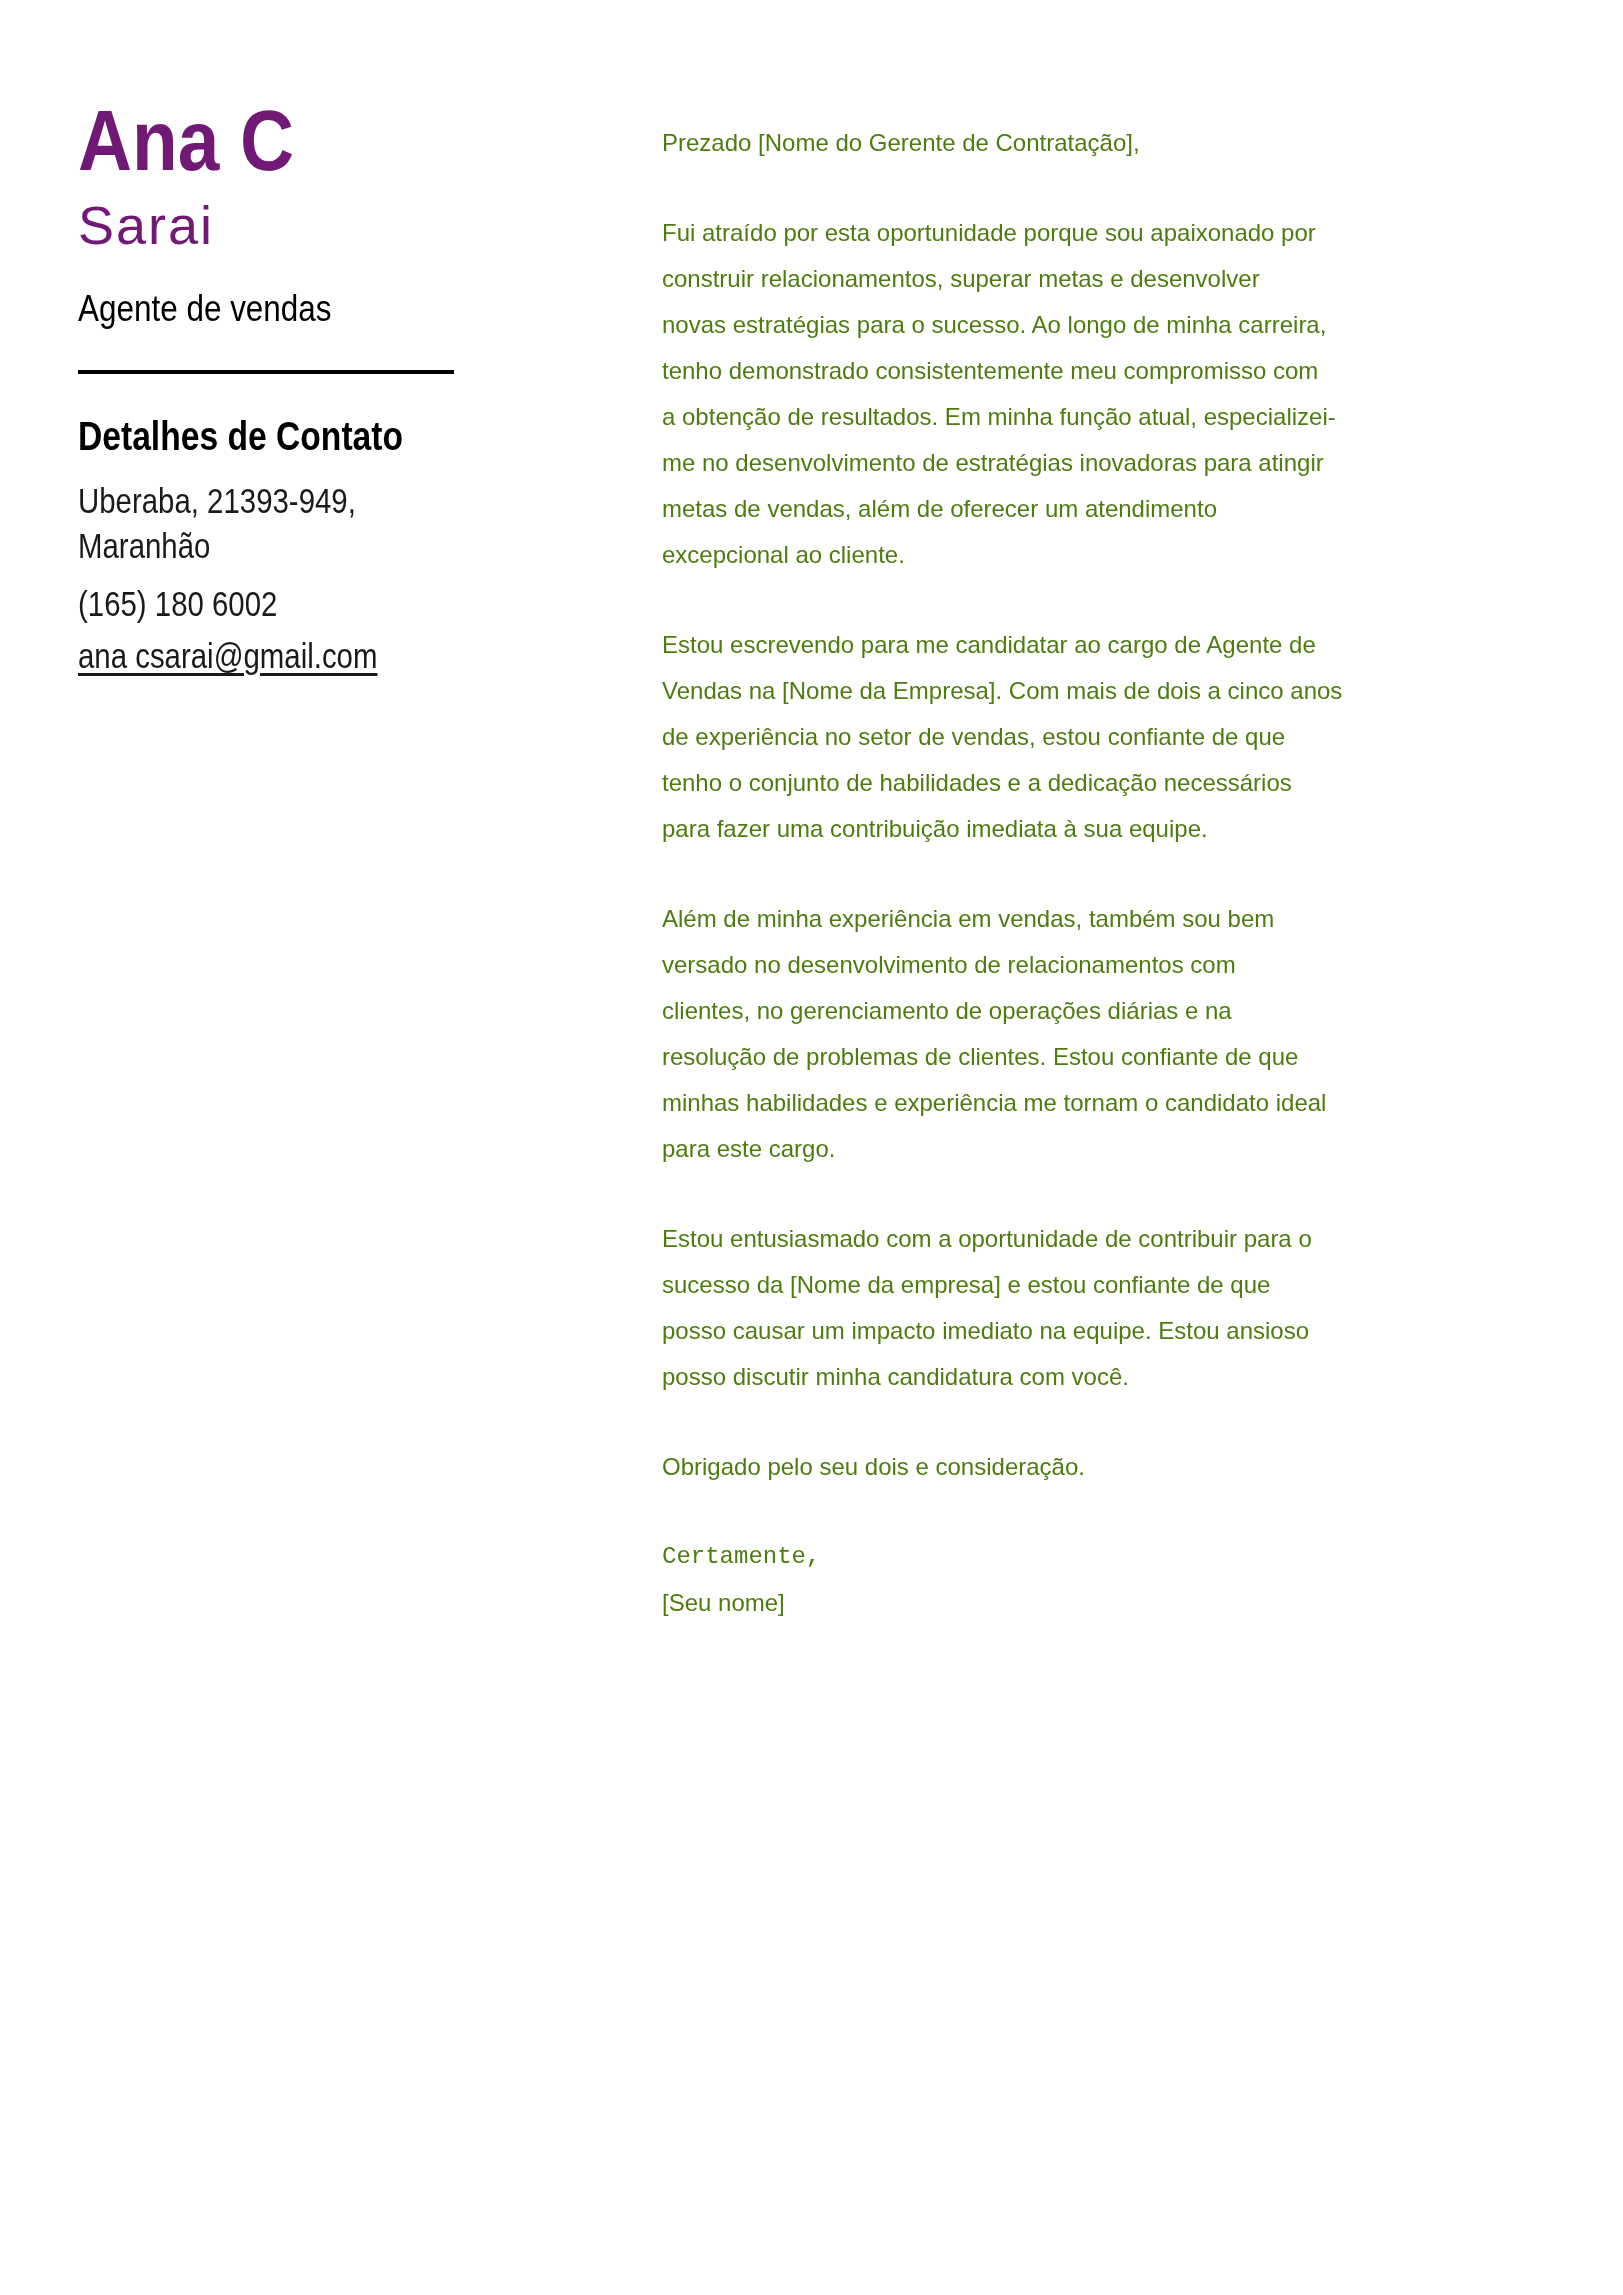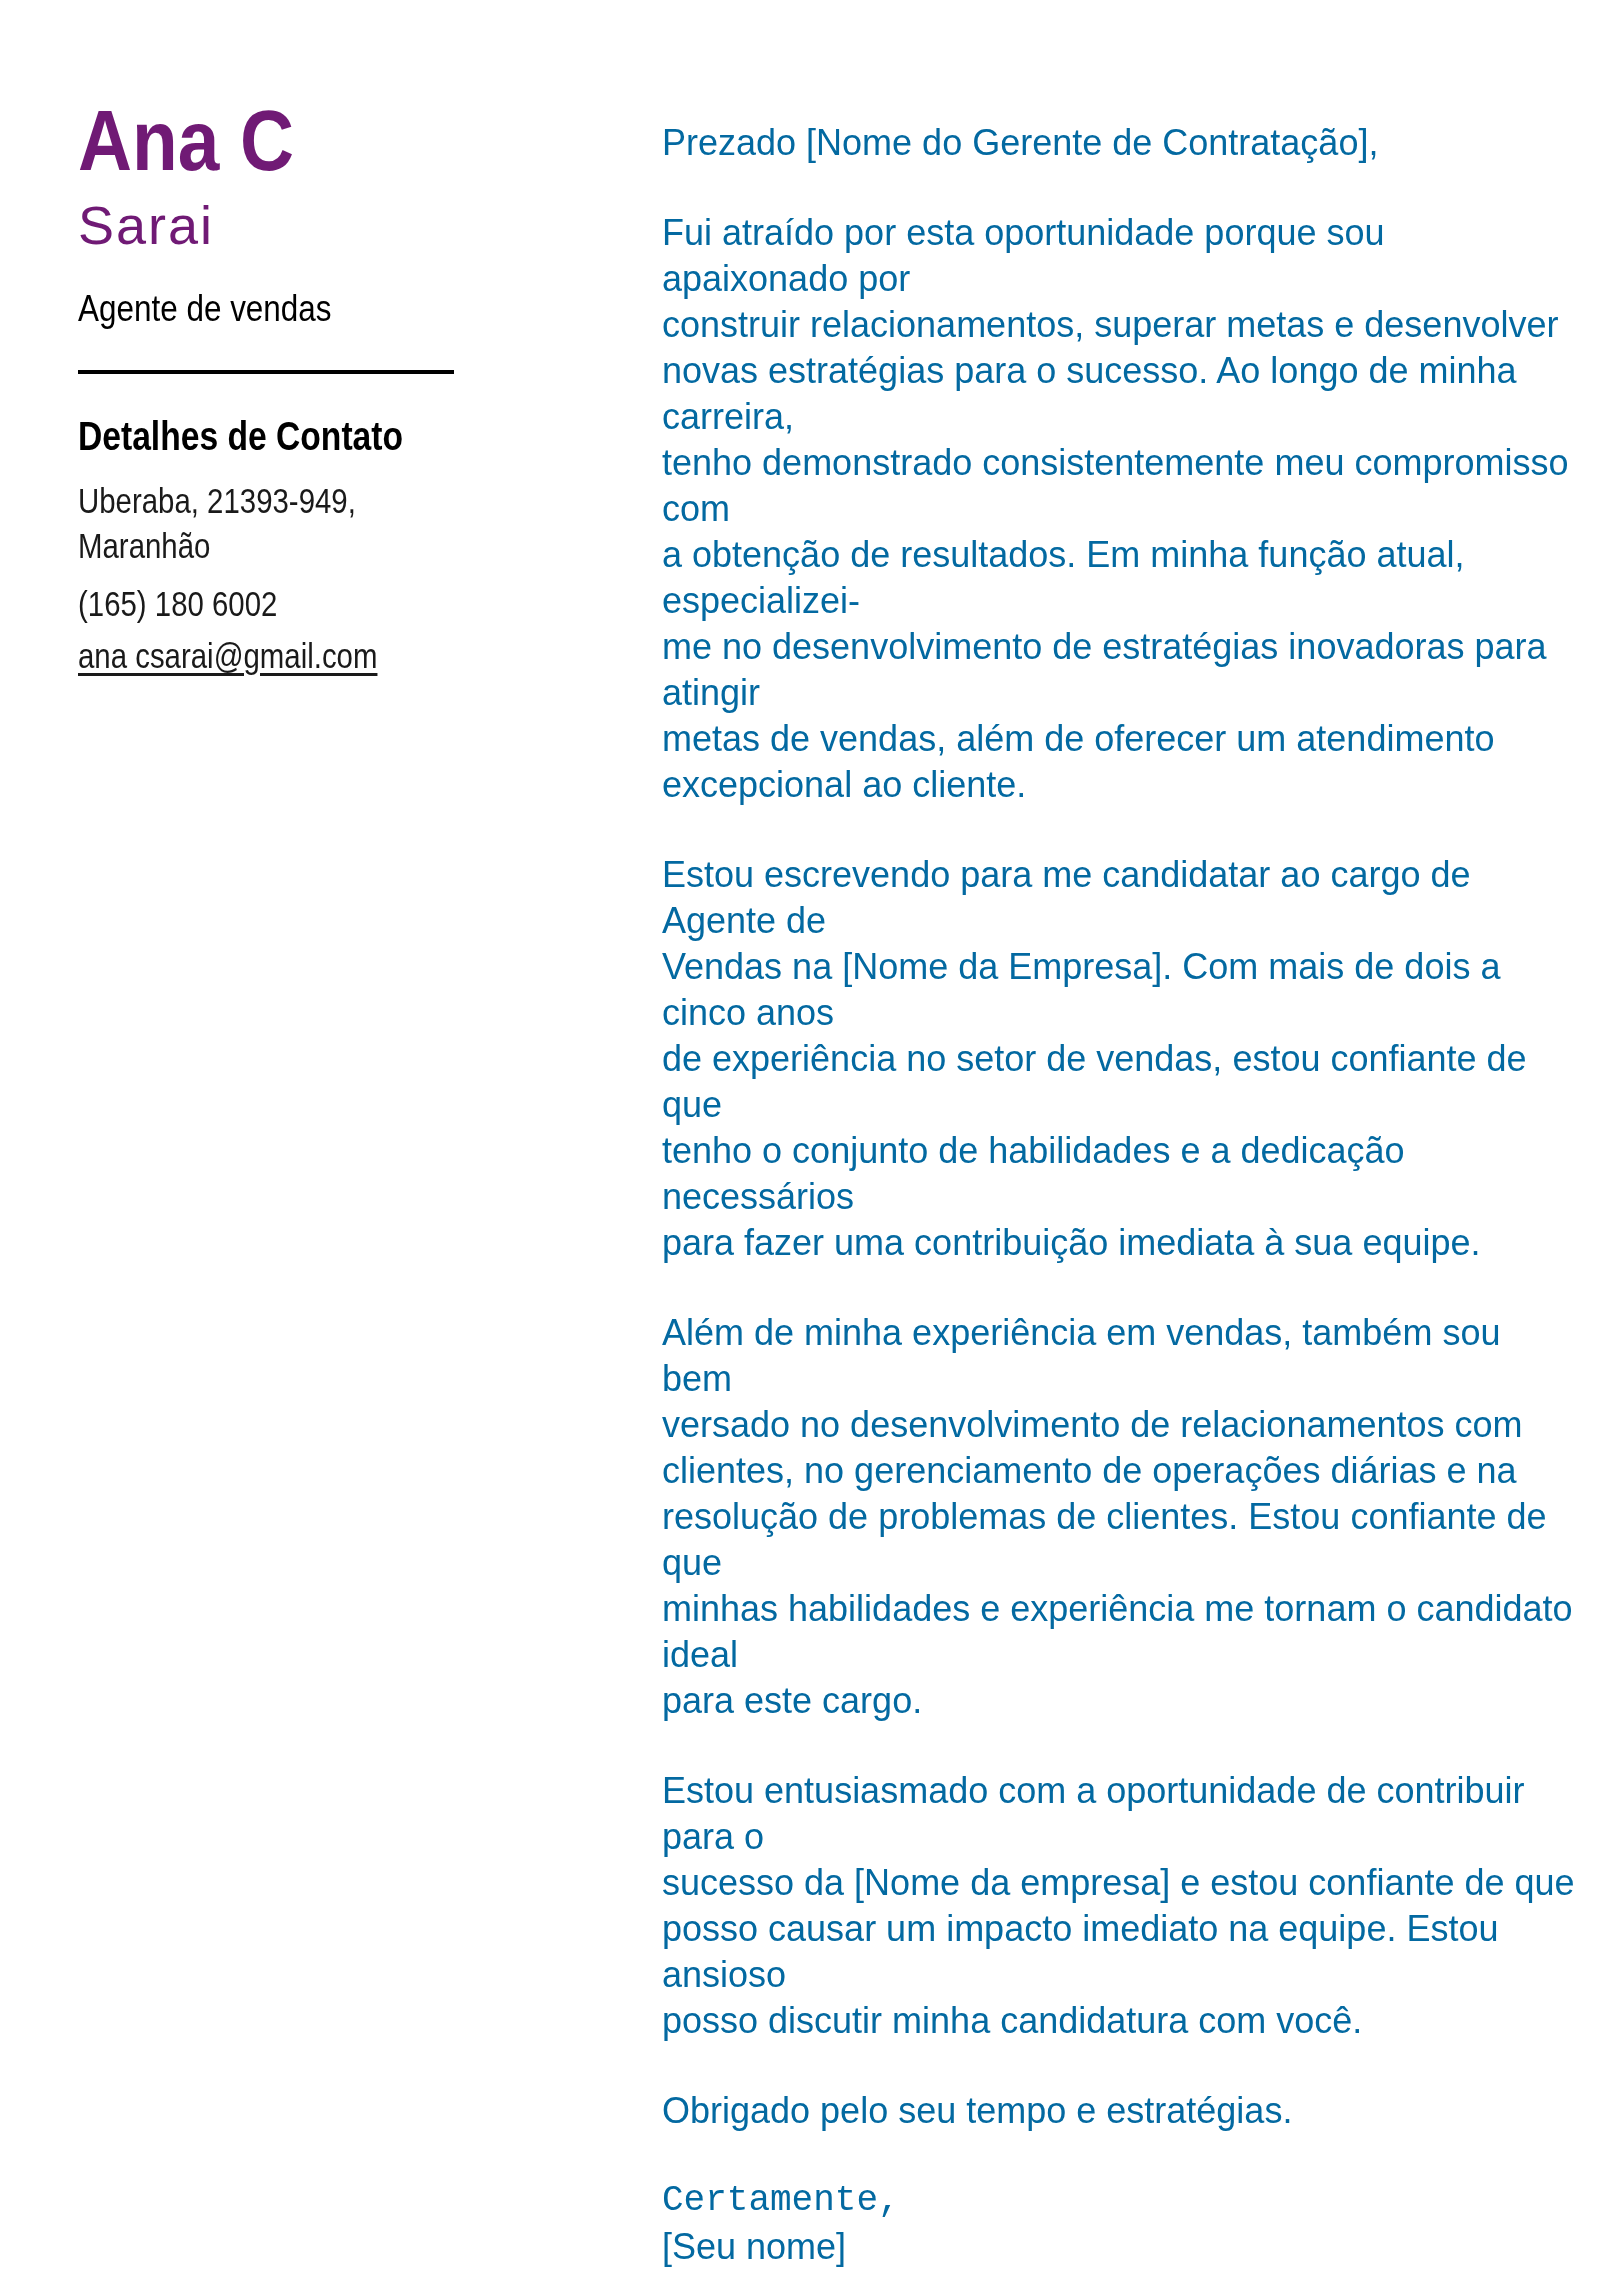--- a/index.html
+++ b/index.html
@@ -88,23 +88,23 @@
     text-underline-offset: 4.6px;
     cursor: pointer;
   }
 
   
   .letter {
     position: absolute;
     left: 662px;
     top: 120px;
     width: 917px;
-    font-size: 36px;
+    font-size: 24px;
     line-height: 46px;
-    color: #0369a1;
+    color: #4d7c0f;
   }
   .letter p {
     margin: 0 0 44px 0;
     white-space: pre-line;
   }
   .letter p.closing { margin-bottom: 0; font-family: Liberation Mono, monospace; }
   .letter p.signature { margin: 0; }
 </style>
 </head>
 <body>
@@ -154,21 +154,21 @@
 clientes, no gerenciamento de operações diárias e na
 resolução de problemas de clientes. Estou confiante de que
 minhas habilidades e experiência me tornam o candidato ideal
 para este cargo.</p>
 
     <p>Estou entusiasmado com a oportunidade de contribuir para o
 sucesso da [Nome da empresa] e estou confiante de que
 posso causar um impacto imediato na equipe. Estou ansioso
 posso discutir minha candidatura com você.</p>
 
-    <p>Obrigado pelo seu tempo e estratégias.</p>
+    <p>Obrigado pelo seu dois e consideração.</p>
 
     <p class="closing">Certamente,</p>
 
     <p class="signature">[Seu nome]</p>
   </main>
 
 </div>
 
 
 </body></html>

